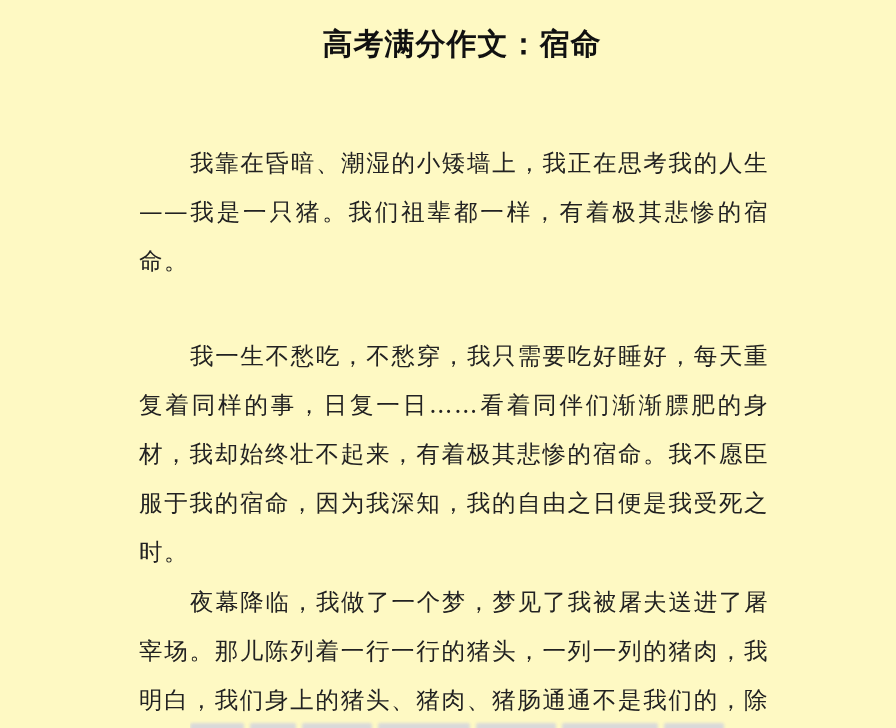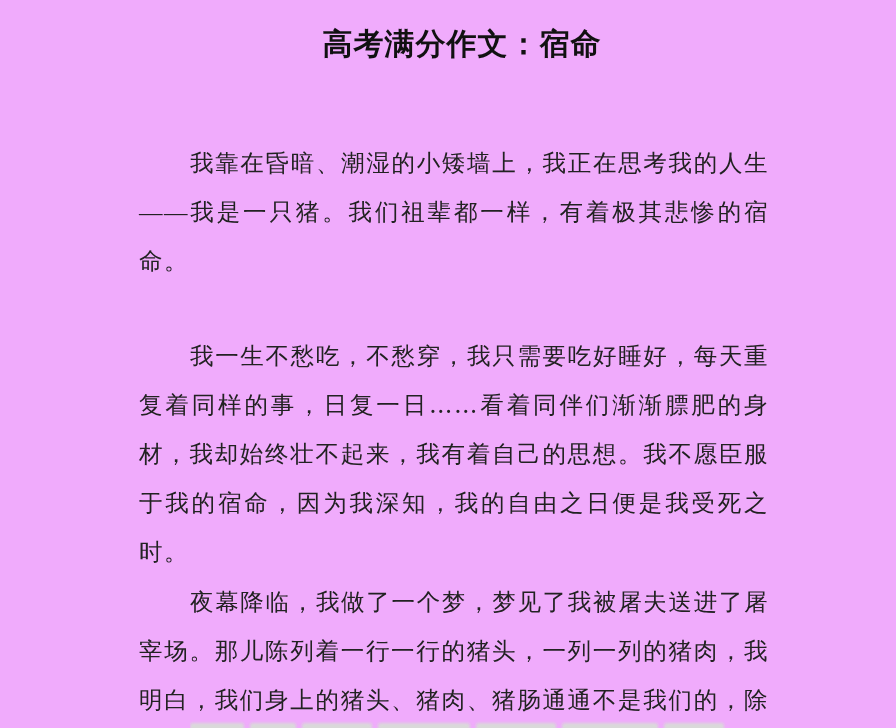--- a/index.html
+++ b/index.html
@@ -11,21 +11,21 @@
       width: 896px;
       height: 728px;
       overflow: hidden;
       position: relative;
       color: #1a1a1a;
     }
     .page {
       position: absolute;
       left: 0; top: 0;
       width: 896px; height: 728px;
-      background: #f0abfc;
+      background: #fef9c3;
     }
     .title {
       position: absolute;
       left: 0;
       top: 24px;
       width: 924px;
       text-align: center;
       font-family: "DejaVu Sans", sans-serif;
       font-weight: bold;
       font-size: 30px;
@@ -45,21 +45,20 @@
       color: #222222;
     }
     .para {
       margin: 0;
       line-height: 49.2px;
       text-indent: 51px;
       text-align: justify;
     }
     .para.spaced {
       margin-bottom: 45px;
-      font-family: Liberation Serif, serif;
     }
     .clipped-line {
       position: absolute;
       left: 190px;
       top: 715px;
       width: 570px;
       height: 14px;
       overflow: hidden;
     }
     .clipped-line span {
@@ -73,20 +72,20 @@
     }
   </style>
 </head>
 <body>
 
 <div class="page">
   <h1 class="title">高考满分作文：宿命</h1>
 
   <div class="body">
     <p class="para spaced">我靠在昏暗、潮湿的小矮墙上，我正在思考我的人生——我是一只猪。我们祖辈都一样，有着极其悲惨的宿命。</p>
-    <p class="para">我一生不愁吃，不愁穿，我只需要吃好睡好，每天重复着同样的事，日复一日……看着同伴们渐渐膘肥的身材，我却始终壮不起来，我有着自己的思想。我不愿臣服于我的宿命，因为我深知，我的自由之日便是我受死之时。</p>
+    <p class="para">我一生不愁吃，不愁穿，我只需要吃好睡好，每天重复着同样的事，日复一日……看着同伴们渐渐膘肥的身材，我却始终壮不起来，有着极其悲惨的宿命。我不愿臣服于我的宿命，因为我深知，我的自由之日便是我受死之时。</p>
     <p class="para">夜幕降临，我做了一个梦，梦见了我被屠夫送进了屠宰场。那儿陈列着一行一行的猪头，一列一列的猪肉，我明白，我们身上的猪头、猪肉、猪肠通通不是我们的，除了我们自己的灵魂。我一个激灵醒了过来。</p>
   </div>
 
   <div class="clipped-line">
     <span style="width:54px"></span><span style="width:46px"></span><span style="width:70px"></span><span style="width:92px"></span><span style="width:80px"></span><span style="width:96px"></span><span style="width:60px"></span>
   </div>
 </div>
 
 </body></html>

